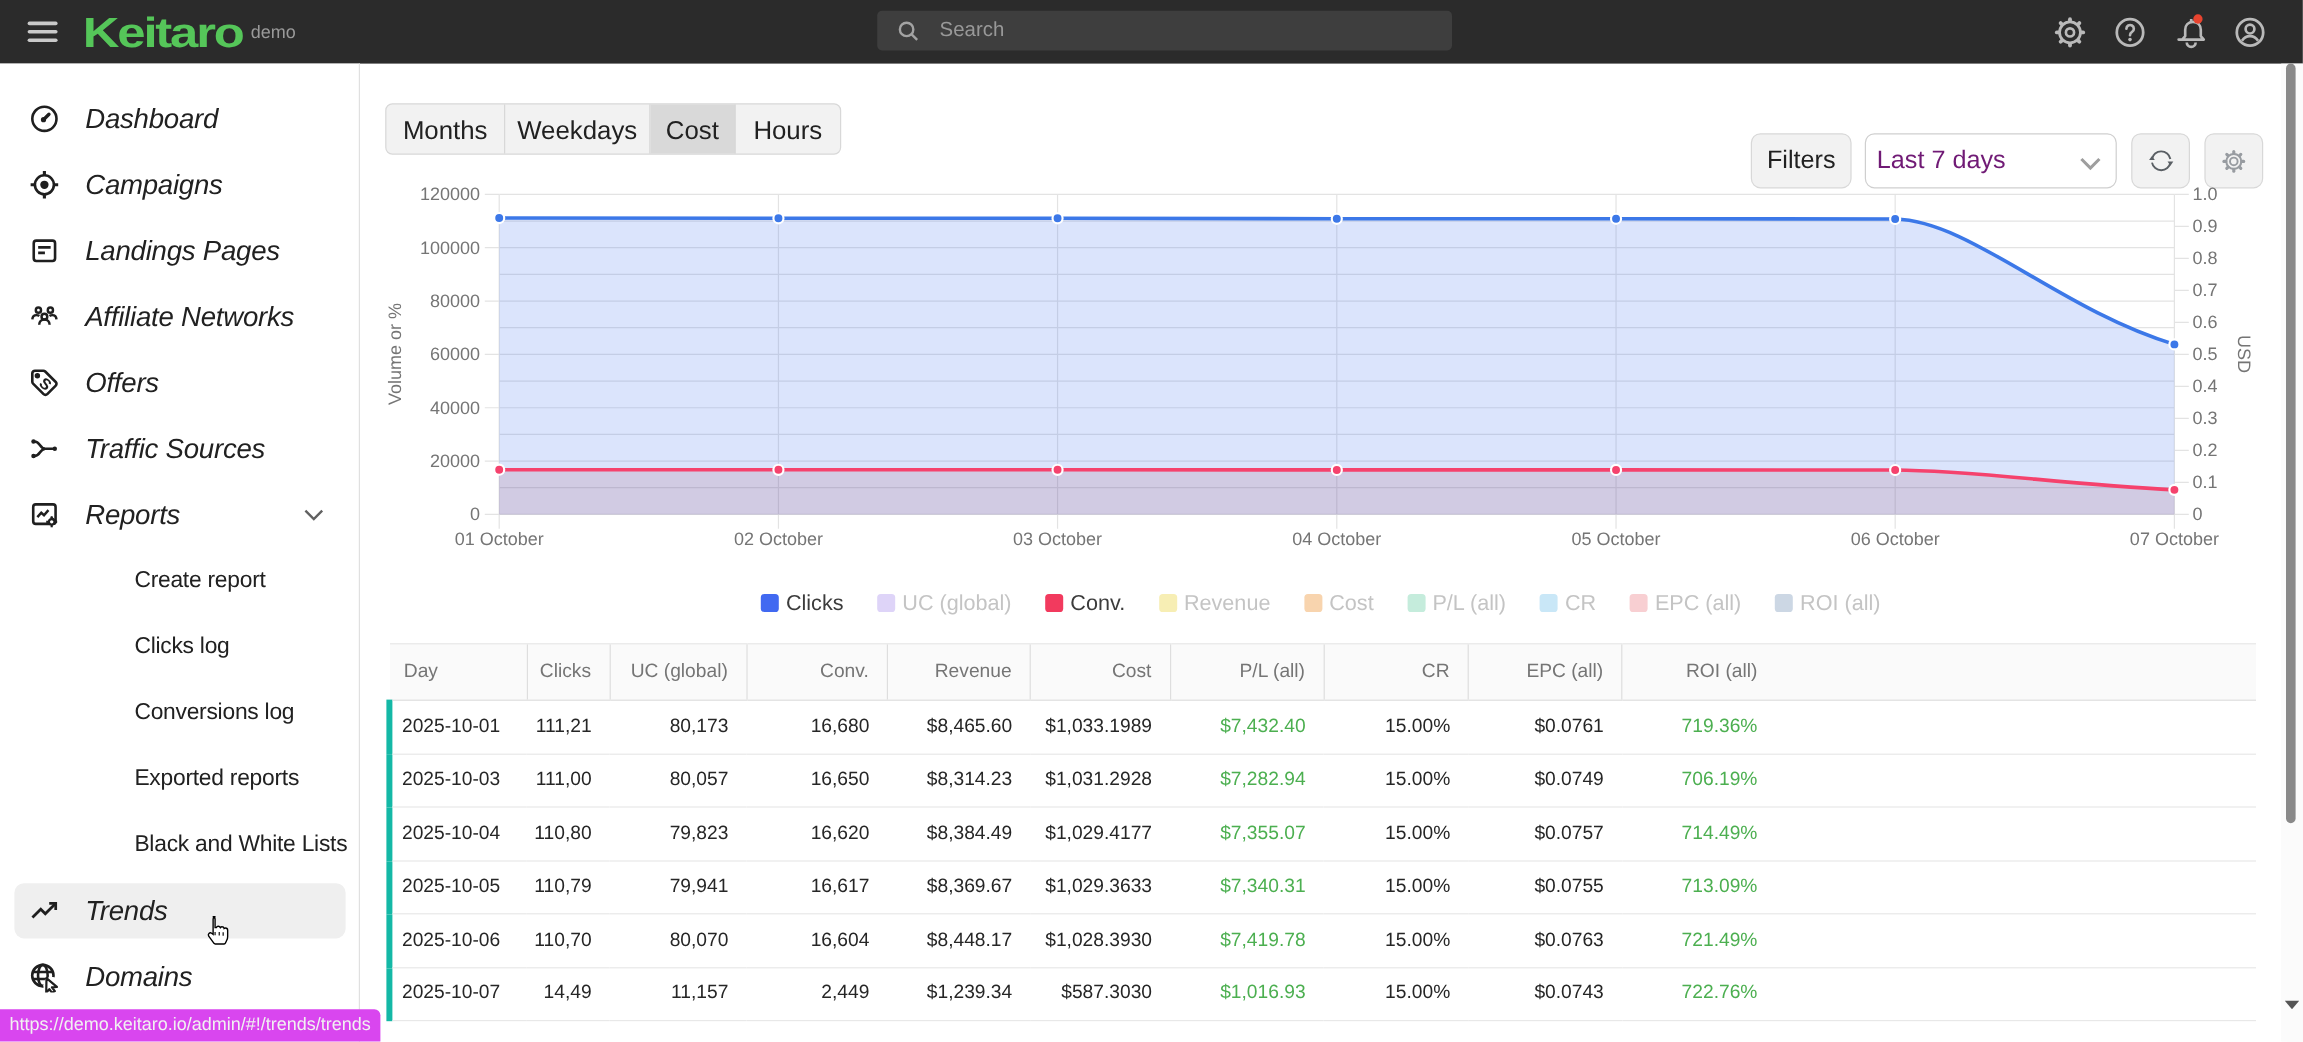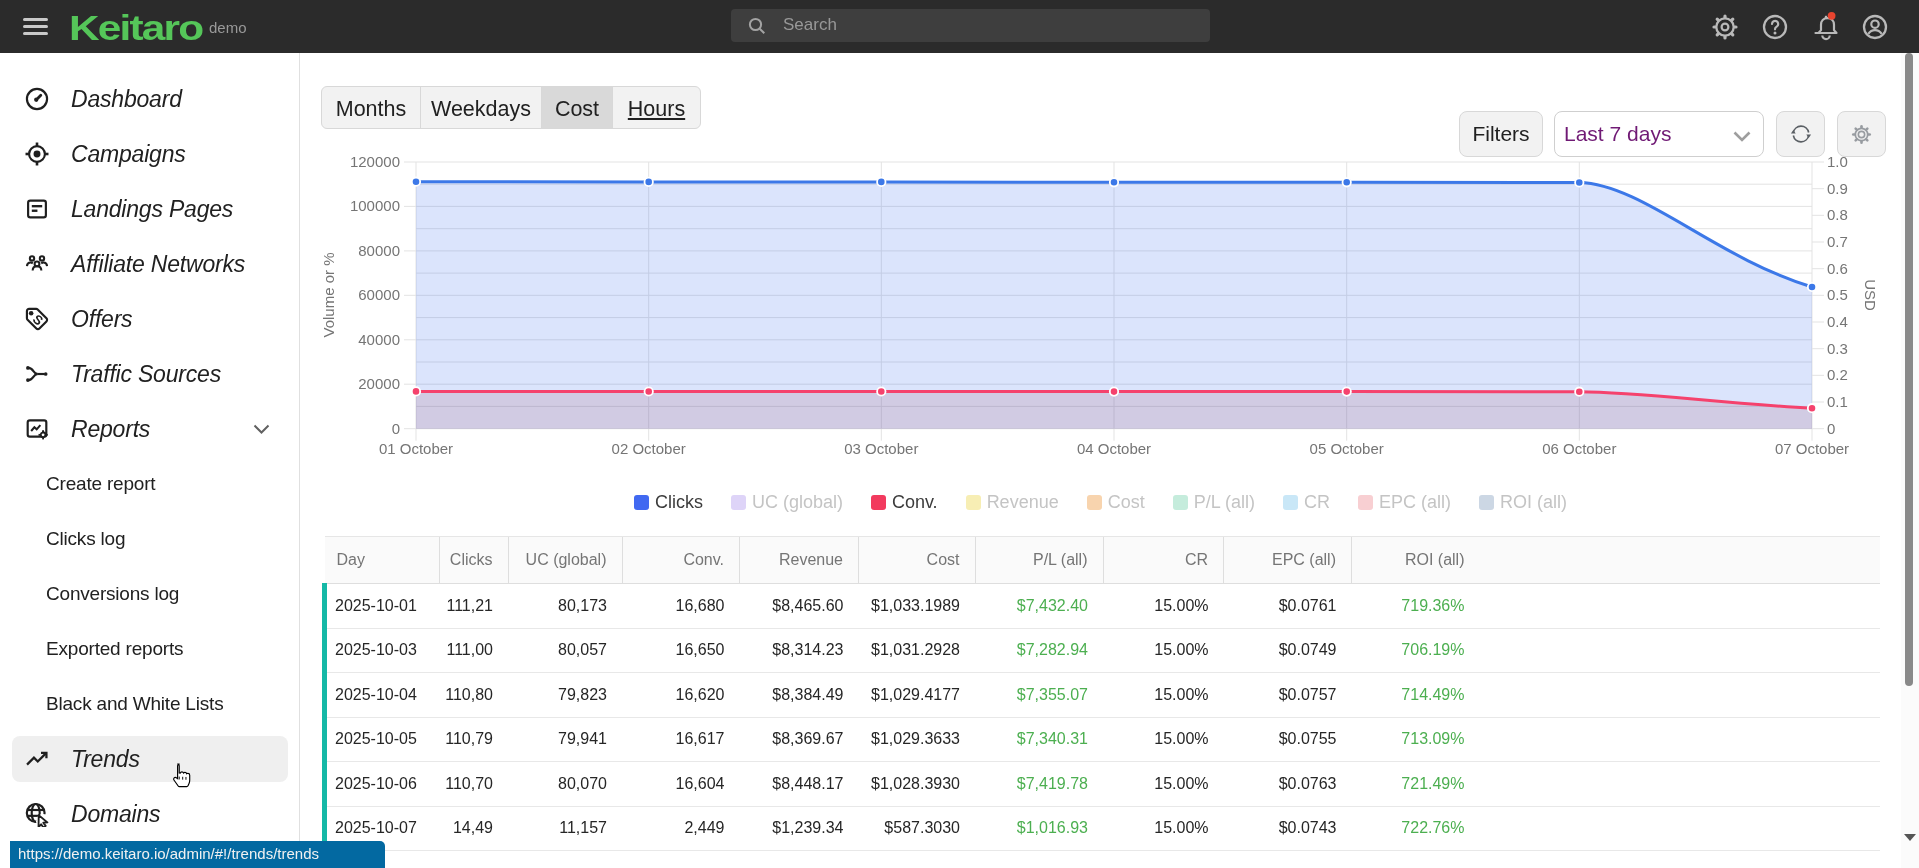--- a/index.html
+++ b/index.html
@@ -9,26 +9,26 @@
 .hbar{position:absolute;left:23px;width:25px;height:3.4px;background:#c9c9c9;border-radius:1.5px;}
 #logo{position:absolute;left:69px;top:8px;font-size:35px;font-weight:bold;color:#55c659;letter-spacing:-1.5px;transform:scaleX(1.21);transform-origin:left center;}
 #demo{position:absolute;left:209px;top:19px;font-size:15px;color:#999;}
 #search{position:absolute;left:731px;top:9px;width:479px;height:33px;background:#3e3e3e;border-radius:4px;}
 #search span{position:absolute;left:52px;top:6px;font-size:17px;color:#989898;}
 
 #sidebar{position:absolute;left:0;top:53px;width:299px;height:815px;background:#fff;border-right:1px solid #e0e0e0;}
 .mi{position:absolute;left:0;width:299px;height:55px;display:flex;align-items:center;padding-left:24px;box-sizing:border-box;}
 .mi svg{flex:0 0 auto;}
 .mi span{margin-left:21px;font-size:23px;letter-spacing:-0.2px;color:#212121;font-style:italic;}
-.si{position:absolute;left:0;width:299px;height:55px;display:flex;align-items:center;padding-left:46px;box-sizing:border-box;font-size:19px;letter-spacing:-0.2px;color:#212121;}
+.si{position:absolute;left:0;width:299px;height:55px;display:flex;align-items:center;padding-left:112px;box-sizing:border-box;font-size:19px;letter-spacing:-0.2px;color:#212121;}
 #trendbg{position:absolute;left:12px;top:683px;width:276px;height:46px;background:#efefef;border-radius:8px;}
 
 #segs{position:absolute;left:321px;top:86px;height:43px;display:flex;background:#f2f2f2;border:1px solid #d8d8d8;border-radius:6px;box-sizing:border-box;}
 #segs span{display:flex;align-items:center;justify-content:center;padding-top:4px;font-size:21.5px;color:#212121;border-right:1px solid #d8d8d8;box-sizing:border-box;}
-#segs span:last-child{border-right:none;text-decoration:underline;}
+#segs span:last-child{border-right:none;}
 #segs .on{background:#d9d9d9;}
 .btn{position:absolute;top:85px;height:46px;background:#f2f2f2;border:1px solid #d8d8d8;border-radius:8px;box-sizing:border-box;display:flex;align-items:center;justify-content:center;margin-top:26px;}
 #filters{left:1459px;width:84px;font-size:21px;color:#212121;}
 #sel{left:1554px;width:210px;background:#fff;border:1px solid #cfcfcf;justify-content:flex-start;padding-left:9px;font-size:21px;color:#701a75;}
 
 #legend{position:absolute;left:300px;top:491px;width:1601px;height:22px;display:flex;justify-content:center;align-items:center;gap:28px;}
 .lg{display:flex;align-items:center;font-size:18px;color:#c4c4c4;white-space:nowrap;}
 .lg i{width:15px;height:15px;border-radius:3px;margin-right:6px;display:inline-block;}
 .lg.on{color:#3c3c3c;}
 
@@ -37,21 +37,21 @@
 th{font-weight:normal;font-size:16px;color:#757575;text-align:right;padding:0 15px 0 0;height:47px;background:#fafafa;border-top:1px solid #e6e6e6;border-bottom:1px solid #dedede;box-sizing:border-box;}
 th.d{text-align:left;padding:0 0 0 12px;}
 th.s{border-left:1px solid #dedede;}
 td{font-size:16px;color:#262626;text-align:right;padding:0 15px 0 0;height:44.5px;border-bottom:1px solid #e8e8e8;box-sizing:border-box;overflow:hidden;white-space:nowrap;}
 td.d{text-align:left;padding:0 0 0 8px;border-left:5px solid #14b8a6;}
 td.g{color:#4caf50;}
 
 #sbtrack{position:absolute;left:1901px;top:53px;width:18px;height:815px;background:#fbfbfb;}
 #sbthumb{position:absolute;left:1905px;top:53px;width:8px;height:633px;background:#898989;border-radius:4px;}
 
-#status{position:absolute;left:10px;top:841px;width:375px;height:27px;background:#0369a1;border-top-right-radius:5px;z-index:50;}
+#status{position:absolute;left:0;top:841px;width:317px;height:27px;background:#d946ef;border-top-right-radius:5px;z-index:50;}
 #status span{position:absolute;left:8px;top:4px;font-size:15px;color:#f1f1f1;}
 </style>
 </head>
 <body>
 
 <div id="topbar">
   <div class="hbar" style="top:18px"></div>
   <div class="hbar" style="top:25px"></div>
   <div class="hbar" style="top:32px"></div>
   <div id="logo">Keitaro</div>

